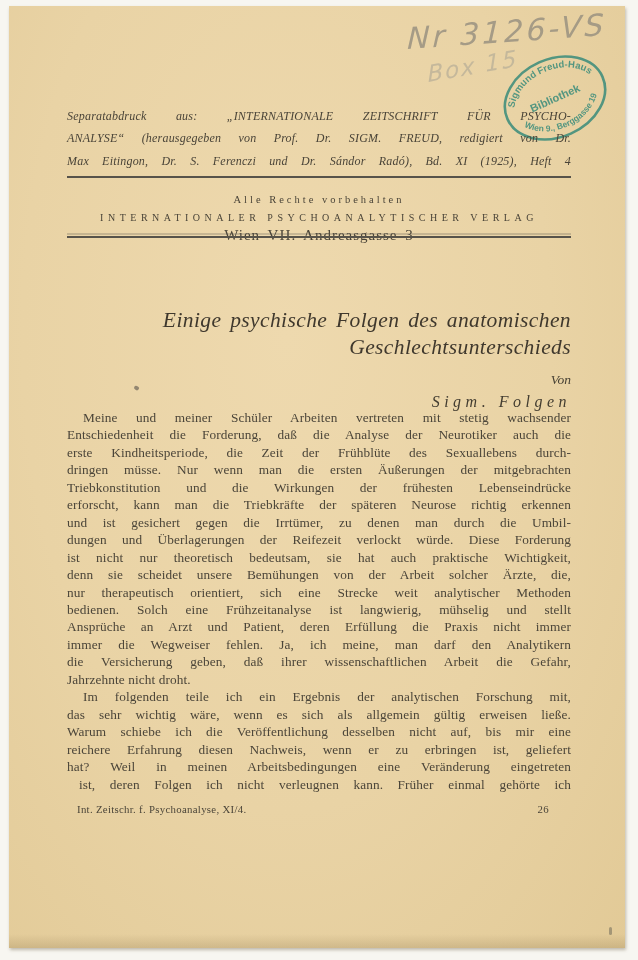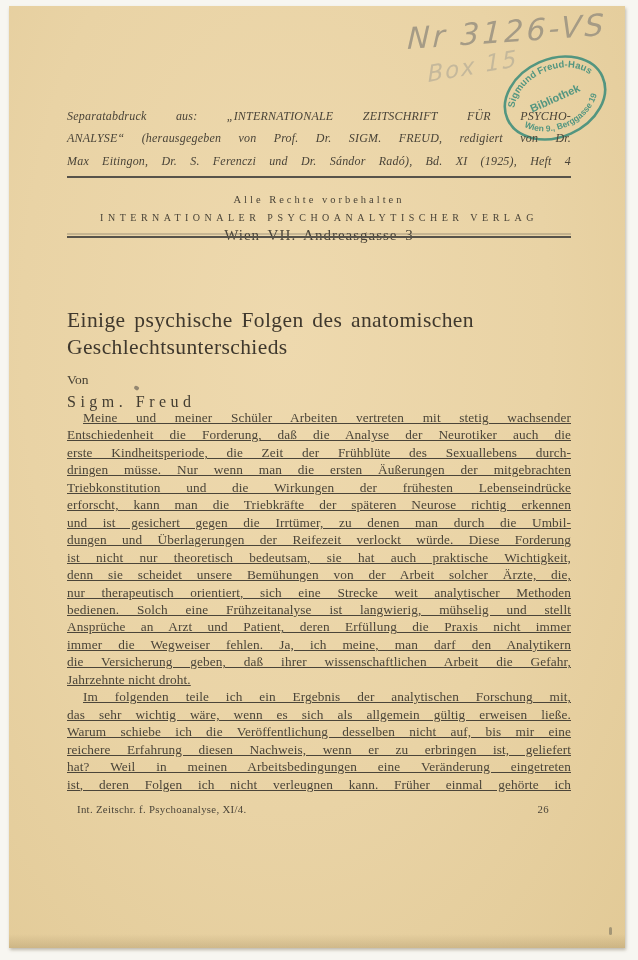--- a/index.html
+++ b/index.html
@@ -64,40 +64,40 @@
   .imprint{
     position:absolute;left:58px;top:182px;width:504px;
     text-align:center;color:#4a4438;
   }
   .imprint .rights{font-size:10.5px;letter-spacing:3px;margin-top:6px;}
   .imprint .publisher{font-size:10px;letter-spacing:4.5px;margin-top:7px;white-space:nowrap;}
   .imprint .address{font-size:15px;letter-spacing:1px;word-spacing:3px;margin-top:4px;}
 
   .title-block{
     position:absolute;left:58px;top:301px;width:504px;
-    text-align:left;color:#3f382d;
+    text-align:right;color:#3f382d;font-style:italic;
   }
   .title-line{font-size:21.5px;line-height:27px;letter-spacing:.4px;word-spacing:3px;}
   .byline{font-size:13.5px;margin-top:11px;color:#474134;}
   .author{font-size:16px;letter-spacing:4.5px;margin-top:5px;color:#433d31;}
 
   .speck{
     position:absolute;left:125px;top:380px;width:5px;height:4px;
     background:#6d655a;border-radius:60% 40% 50% 50%;transform:rotate(35deg);opacity:.7;
   }
 
   .body-text{
     position:absolute;left:58px;top:403px;width:504px;
     font-size:13.3px;line-height:17.45px;color:#4b4539;
     letter-spacing:.1px;
   }
-  .para .line{text-align:justify;text-align-last:justify;white-space:nowrap;text-decoration:underline;}
+  .para .line{text-align:justify;text-align-last:justify;white-space:nowrap;}
   .para .line:first-child{text-indent:16px;}
   .para .line:last-child{text-align-last:left;}
-  .para.cut .line:last-child{text-align-last:justify;}
+  .para.cut .line:last-child{text-align-last:justify;margin-left:12px;}
 
   .page-footer{
     position:absolute;left:58px;top:797px;width:504px;
     display:flex;justify-content:space-between;
     font-size:10.8px;color:#4b4539;letter-spacing:.3px;
   }
   .page-footer .pf-left{padding-left:10px;}
   .page-footer .pf-right{padding-right:22px;}
 
   .edge-speck{
@@ -141,21 +141,21 @@
       <div class="publisher">INTERNATIONALER PSYCHOANALYTISCHER VERLAG</div>
       <div class="address">Wien VII. Andreasgasse 3</div>
     </div>
 
     <div class="rule rule-2"></div>
 
     <div class="title-block">
       <div class="title-line">Einige psychische Folgen des anatomischen</div>
       <div class="title-line">Geschlechtsunterschieds</div>
       <div class="byline">Von</div>
-      <div class="author">Sigm. Freud</div>
+      <div class="author">Sigm. Folgen</div>
     </div>
 
     <div class="speck"></div>
 
     <div class="body-text">
       <div class="para">
 
       <div class="line">Meine und meiner Schüler Arbeiten vertreten mit stetig wachsender</div>
           <div class="line">Entschiedenheit die Forderung, daß die Analyse der Neurotiker auch die</div>
           <div class="line">erste Kindheitsperiode, die Zeit der Frühblüte des Sexuallebens durch-</div>

